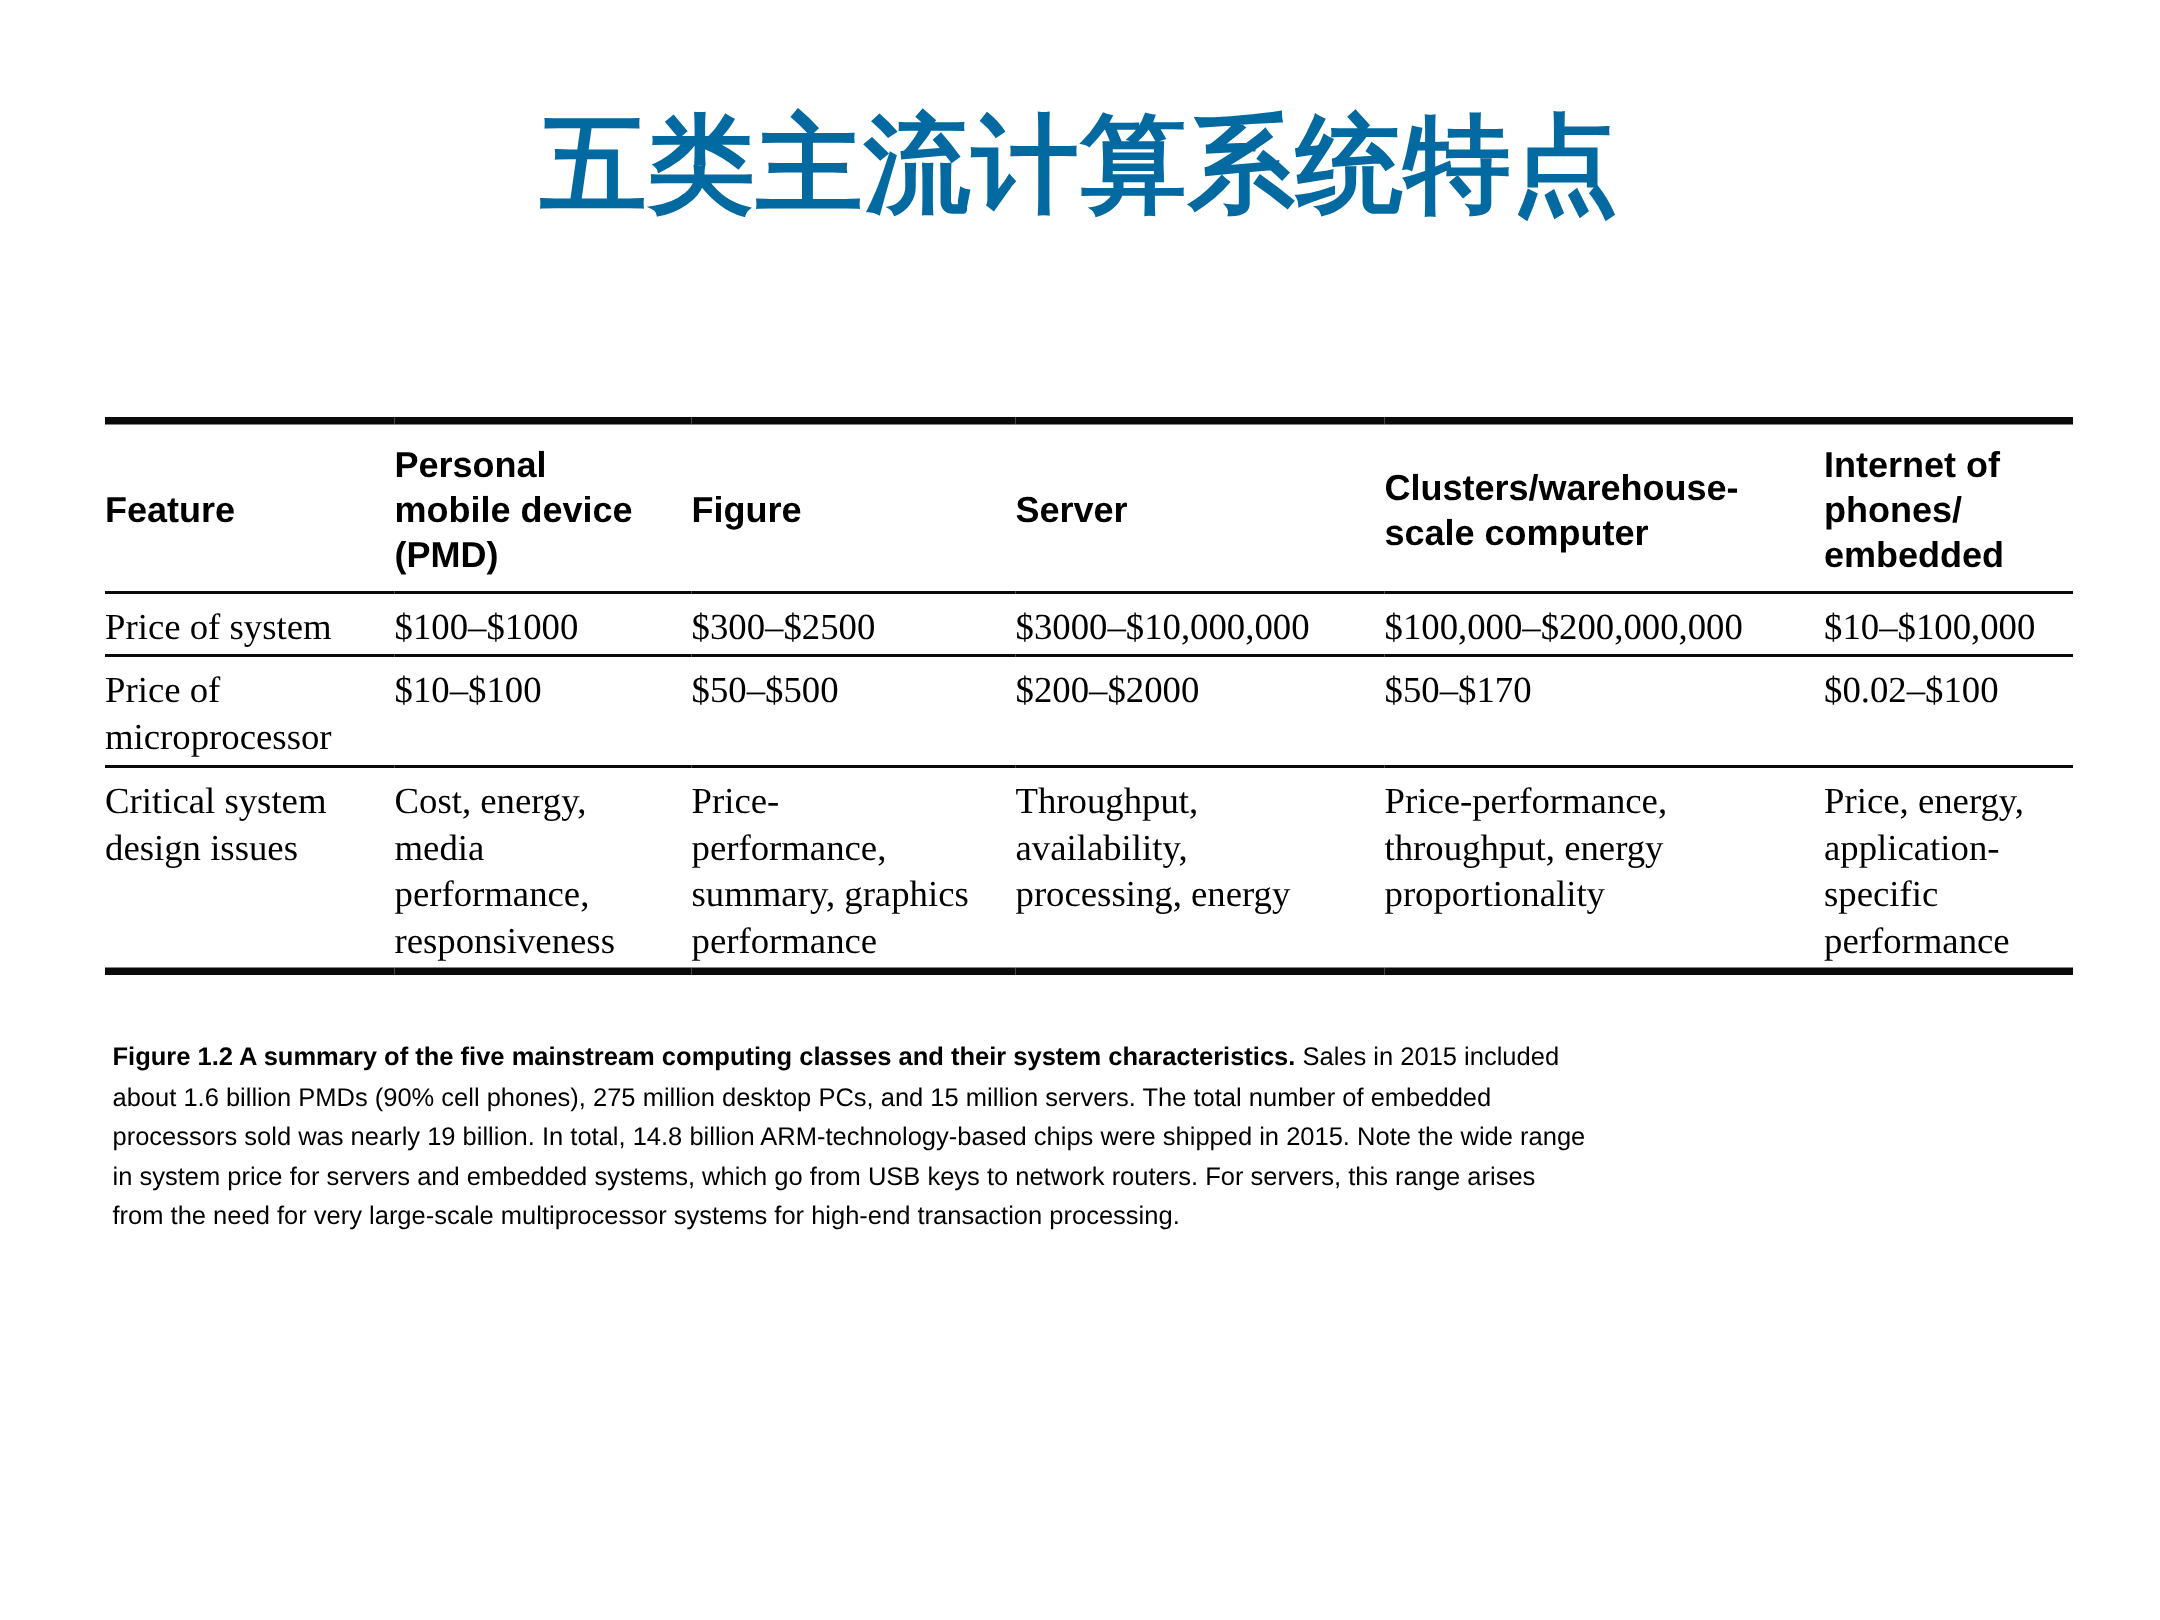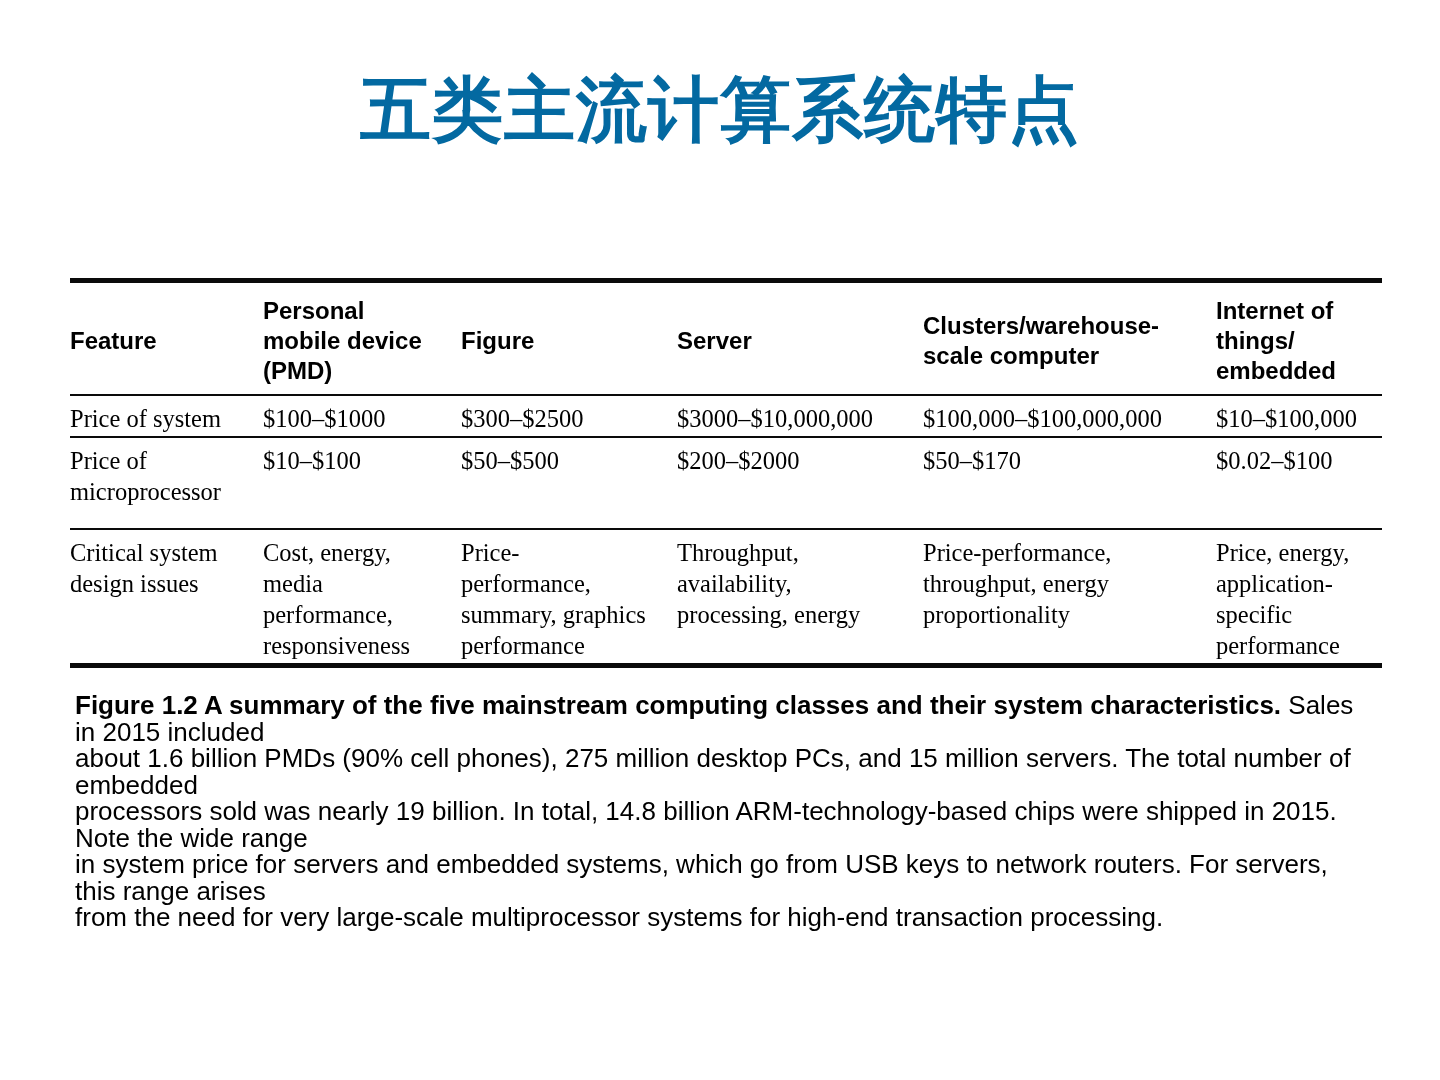--- a/index.html
+++ b/index.html
@@ -63,36 +63,36 @@
   }
   .fig-table thead tr { height: 114px; }
   .fig-table tbody td {
     font-family: Liberation Serif, serif;
     font-size: 24.5px;
     line-height: 31px;
     vertical-align: top;
     margin-top: 36px;
   }
   .fig-table tbody tr.row-1 { height: 38px; }
-  .fig-table tbody tr.row-2 { height: 92px; }
+  .fig-table tbody tr.row-2 { height: 74px; }
   .fig-table tbody tr.row-3 { height: 134px; }
   .fig-table tbody tr.row-1 td,
   .fig-table tbody tr.row-2 td {
     border-bottom: 2px solid #0a0a0a;
   }
 
   
   .figure-caption {
     position: absolute;
     top: 692px;
     left: 75px;
     width: 1295px;
     margin: 0;
     font-family: "Liberation Sans", sans-serif;
-    font-size: 26px;
+    font-size: 17px;
     line-height: 26.5px;
     white-space: pre-line;
     color: #000;
   }
   .figure-caption .cap-bold { font-weight: bold; }
 </style>
 </head>
 <body>
 
 <div>
@@ -113,31 +113,31 @@
         <tr>
           <th>Feature</th>
           <th>Personal
 mobile device
 (PMD)</th>
           <th>Figure</th>
           <th>Server</th>
           <th>Clusters/warehouse-
 scale computer</th>
           <th>Internet of
-things/
+phones/
 embedded</th>
         </tr>
       </thead>
       <tbody>
         <tr class="row-1">
           <td>Price of system</td>
           <td>$100–$1000</td>
           <td>$300–$2500</td>
           <td>$3000–$10,000,000</td>
-          <td>$100,000–$100,000,000</td>
+          <td>$100,000–$200,000,000</td>
           <td>$10–$100,000</td>
         </tr>
         <tr class="row-2">
           <td>Price of
 microprocessor</td>
           <td>$10–$100</td>
           <td>$50–$500</td>
           <td>$200–$2000</td>
           <td>$50–$170</td>
           <td>$0.02–$100</td>

